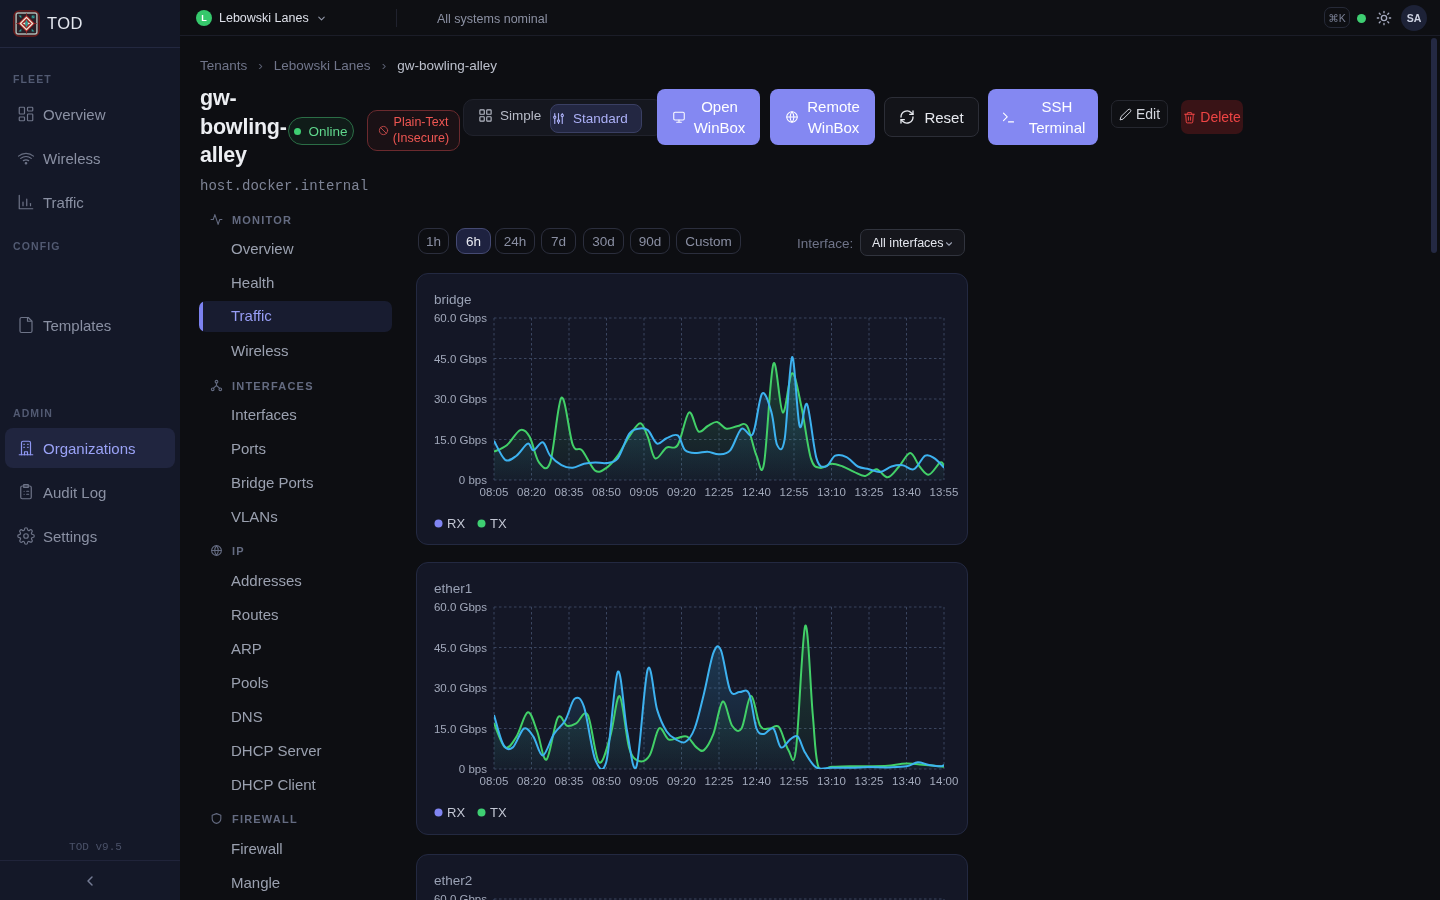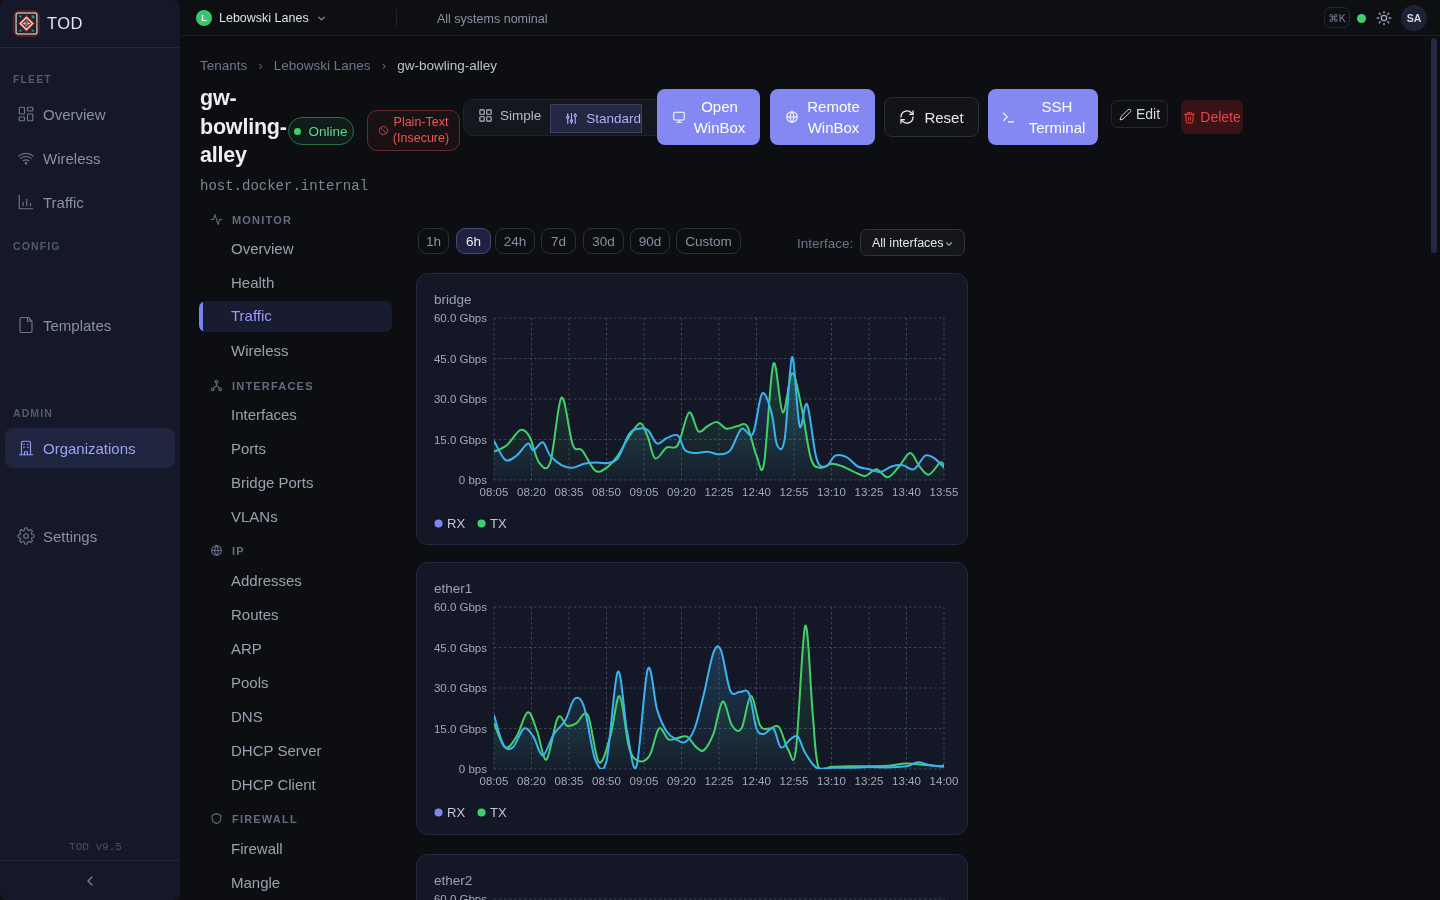--- a/index.html
+++ b/index.html
@@ -1,16 +1,16 @@
 <!DOCTYPE html>
 <html><head><meta charset="utf-8"><style>
 *{margin:0;padding:0;box-sizing:border-box}
 html,body{width:1440px;height:900px;overflow:hidden;background:#0d0e12;font-family:"Liberation Sans",sans-serif;}
 
-#sidebar{position:absolute;left:0;top:0;width:180px;height:900px;background:#141828;border-radius:6px;}
+#sidebar{position:absolute;left:0;top:0;width:180px;height:900px;background:#141828;}
 #logo-row{position:absolute;left:0;top:0;width:180px;height:48px;border-bottom:1px solid #232840;}
 #logo-row .brand{position:absolute;left:47px;top:14px;font-size:16.5px;font-weight:400;color:#e3e6ee;letter-spacing:.5px}
 .navlabel{position:absolute;left:13px;font-size:10.5px;font-weight:700;letter-spacing:1.1px;color:#525a72}
 .navitem{position:absolute;left:0;width:180px;height:40px;display:flex;align-items:center;color:#8a90a3;font-size:15px}
 .navitem svg{position:absolute;left:17px;width:18px;height:18px}
 .navitem span{position:absolute;left:43px}
 .navitem.active{left:5px;width:170px;border-radius:8px;background:#20253f;color:#9aa2f6}
 .navitem.active svg{left:12px}
 .navitem.active span{left:38px}
 #side-foot{position:absolute;left:0;top:841px;width:191px;text-align:center;font-family:"Liberation Mono",monospace;font-size:11px;color:#4b5269}
@@ -30,21 +30,21 @@
 #crumbs .sep{margin:0 11px;color:#5a5f72}
 #crumbs .cur{color:#bcc0cc}
 #title{position:absolute;left:200px;top:84px;width:95px;font-size:21.5px;line-height:28.5px;font-weight:700;color:#eceef2;letter-spacing:-0.2px}
 #host{position:absolute;left:200px;top:178px;font-family:"Liberation Mono",monospace;font-size:14px;color:#7e8496}
 .badge-online{position:absolute;left:288px;top:117px;width:66px;height:28px;border:1px solid #2b6e46;border-radius:14px;background:rgba(46,160,90,.10);display:flex;align-items:center;justify-content:center;gap:7px;color:#5fd68c;font-size:13.5px}
 .badge-online i{width:7px;height:7px;border-radius:50%;background:#3ecf72}
 .badge-insecure{position:absolute;left:367px;top:110px;width:93px;height:41px;border:1px solid #6b2a2e;border-radius:10px;background:rgba(190,60,60,.08);color:#ee5652;font-size:12.5px;line-height:15.5px;display:flex;align-items:center;justify-content:center;text-align:center}
 
 #segment{position:absolute;left:463px;top:99px;width:201px;height:37px;background:#15171f;border:1px solid #20222c;border-radius:10px}
 #seg-simple{position:absolute;left:14px;top:8px;color:#b7bbc7;font-size:13.5px;display:flex;align-items:center;gap:7px}
-#seg-std{position:absolute;left:86px;top:4px;width:92px;height:29px;background:#232742;border:1px solid #3a3f63;border-radius:0;color:#acb0f7;font-size:13.5px;display:flex;align-items:center;justify-content:flex-end;gap:7px}
+#seg-std{position:absolute;left:86px;top:4px;width:92px;height:29px;background:#232742;border:1px solid #3a3f63;border-radius:8px;color:#acb0f7;font-size:13.5px;display:flex;align-items:center;justify-content:flex-start;gap:7px}
 .hbtn{position:absolute;display:flex;align-items:center;justify-content:center;border-radius:8px;font-size:15px}
 .hbtn.primary{background:#8488f2;color:#fff;top:89px;height:56px}
 .hbtn .two{text-align:center;line-height:21px}
 .hbtn.ghost{background:#131419;border:1px solid #2c2e37;color:#e8eaf0}
 #btn-edit{position:absolute;left:1111px;top:100px;width:57px;height:28px;border:1px solid #25272f;border-radius:7px;background:#0f1014;color:#d4d7df;font-size:14px;display:flex;align-items:center;justify-content:center;gap:4px}
 #btn-del{position:absolute;left:1181px;top:100px;width:62px;height:34px;border-radius:7px;background:#391316;color:#ee4444;font-size:14px;display:flex;align-items:center;justify-content:center;gap:4px}
 
 .snhead{position:absolute;left:210px;display:flex;align-items:center;gap:9px;color:#646b81;font-size:11px;font-weight:700;letter-spacing:1.2px}
 .snitem{position:absolute;left:231px;font-size:15px;color:#9aa0af}
 #sn-active{position:absolute;left:199px;top:301px;width:193px;height:31px;background:#181c30;border-radius:7px;overflow:hidden}
@@ -124,20 +124,31 @@
       <svg viewBox="0 0 24 24" width="18" height="18" fill="none" stroke="#8f97f2" stroke-width="1.6" stroke-linecap="round" stroke-linejoin="round">
         <path d="M6 21V5a2 2 0 0 1 2-2h8a2 2 0 0 1 2 2v16"></path>
         <path d="M3 21h18"></path>
         <path d="M9 7h1"></path>
         <path d="M14 7h1"></path>
         <path d="M9 11h1"></path>
         <path d="M14 11h1"></path>
         <path d="M10 21v-4h4v4"></path>
       </svg>
       <span>Organizations</span>
+    </div>
+<div class="navitem" style="top:472px">
+      <svg viewBox="0 0 24 24" width="18" height="18" fill="none" stroke="#6e7488" stroke-width="1.6" stroke-linecap="round" stroke-linejoin="round">
+        <rect x="5" y="4" width="14" height="17" rx="2"></rect>
+        <path d="M9 2h6v4H9z" fill="none"></path>
+        <path d="M9.5 11h.01"></path>
+        <path d="M13 11h2.5"></path>
+        <path d="M9.5 15h.01"></path>
+        <path d="M13 15h2.5"></path>
+      </svg>
+      <span>Audit Log</span>
     </div>
 <div class="navitem" style="top:516px">
       <svg viewBox="0 0 24 24" width="18" height="18" fill="none" stroke="#6e7488" stroke-width="1.6" stroke-linecap="round" stroke-linejoin="round">
         <circle cx="12" cy="12" r="3"></circle>
         <path d="M19.4 15a1.65 1.65 0 0 0 .33 1.82l.06.06a2 2 0 1 1-2.83 2.83l-.06-.06a1.65 1.65 0 0 0-1.82-.33 1.65 1.65 0 0 0-1 1.51V21a2 2 0 1 1-4 0v-.09A1.65 1.65 0 0 0 9 19.4a1.65 1.65 0 0 0-1.82.33l-.06.06a2 2 0 1 1-2.83-2.83l.06-.06a1.65 1.65 0 0 0 .33-1.82 1.65 1.65 0 0 0-1.51-1H3a2 2 0 1 1 0-4h.09A1.65 1.65 0 0 0 4.6 9a1.65 1.65 0 0 0-.33-1.82l-.06-.06a2 2 0 1 1 2.83-2.83l.06.06a1.65 1.65 0 0 0 1.82.33H9a1.65 1.65 0 0 0 1-1.51V3a2 2 0 1 1 4 0v.09a1.65 1.65 0 0 0 1 1.51 1.65 1.65 0 0 0 1.82-.33l.06-.06a2 2 0 1 1 2.83 2.83l-.06.06a1.65 1.65 0 0 0-.33 1.82V9a1.65 1.65 0 0 0 1.51 1H21a2 2 0 1 1 0 4h-.09a1.65 1.65 0 0 0-1.51 1z"></path>
       </svg>
       <span>Settings</span>
     </div>
 <div id="side-foot">TOD v9.5</div>
 <div id="side-border2"></div>

